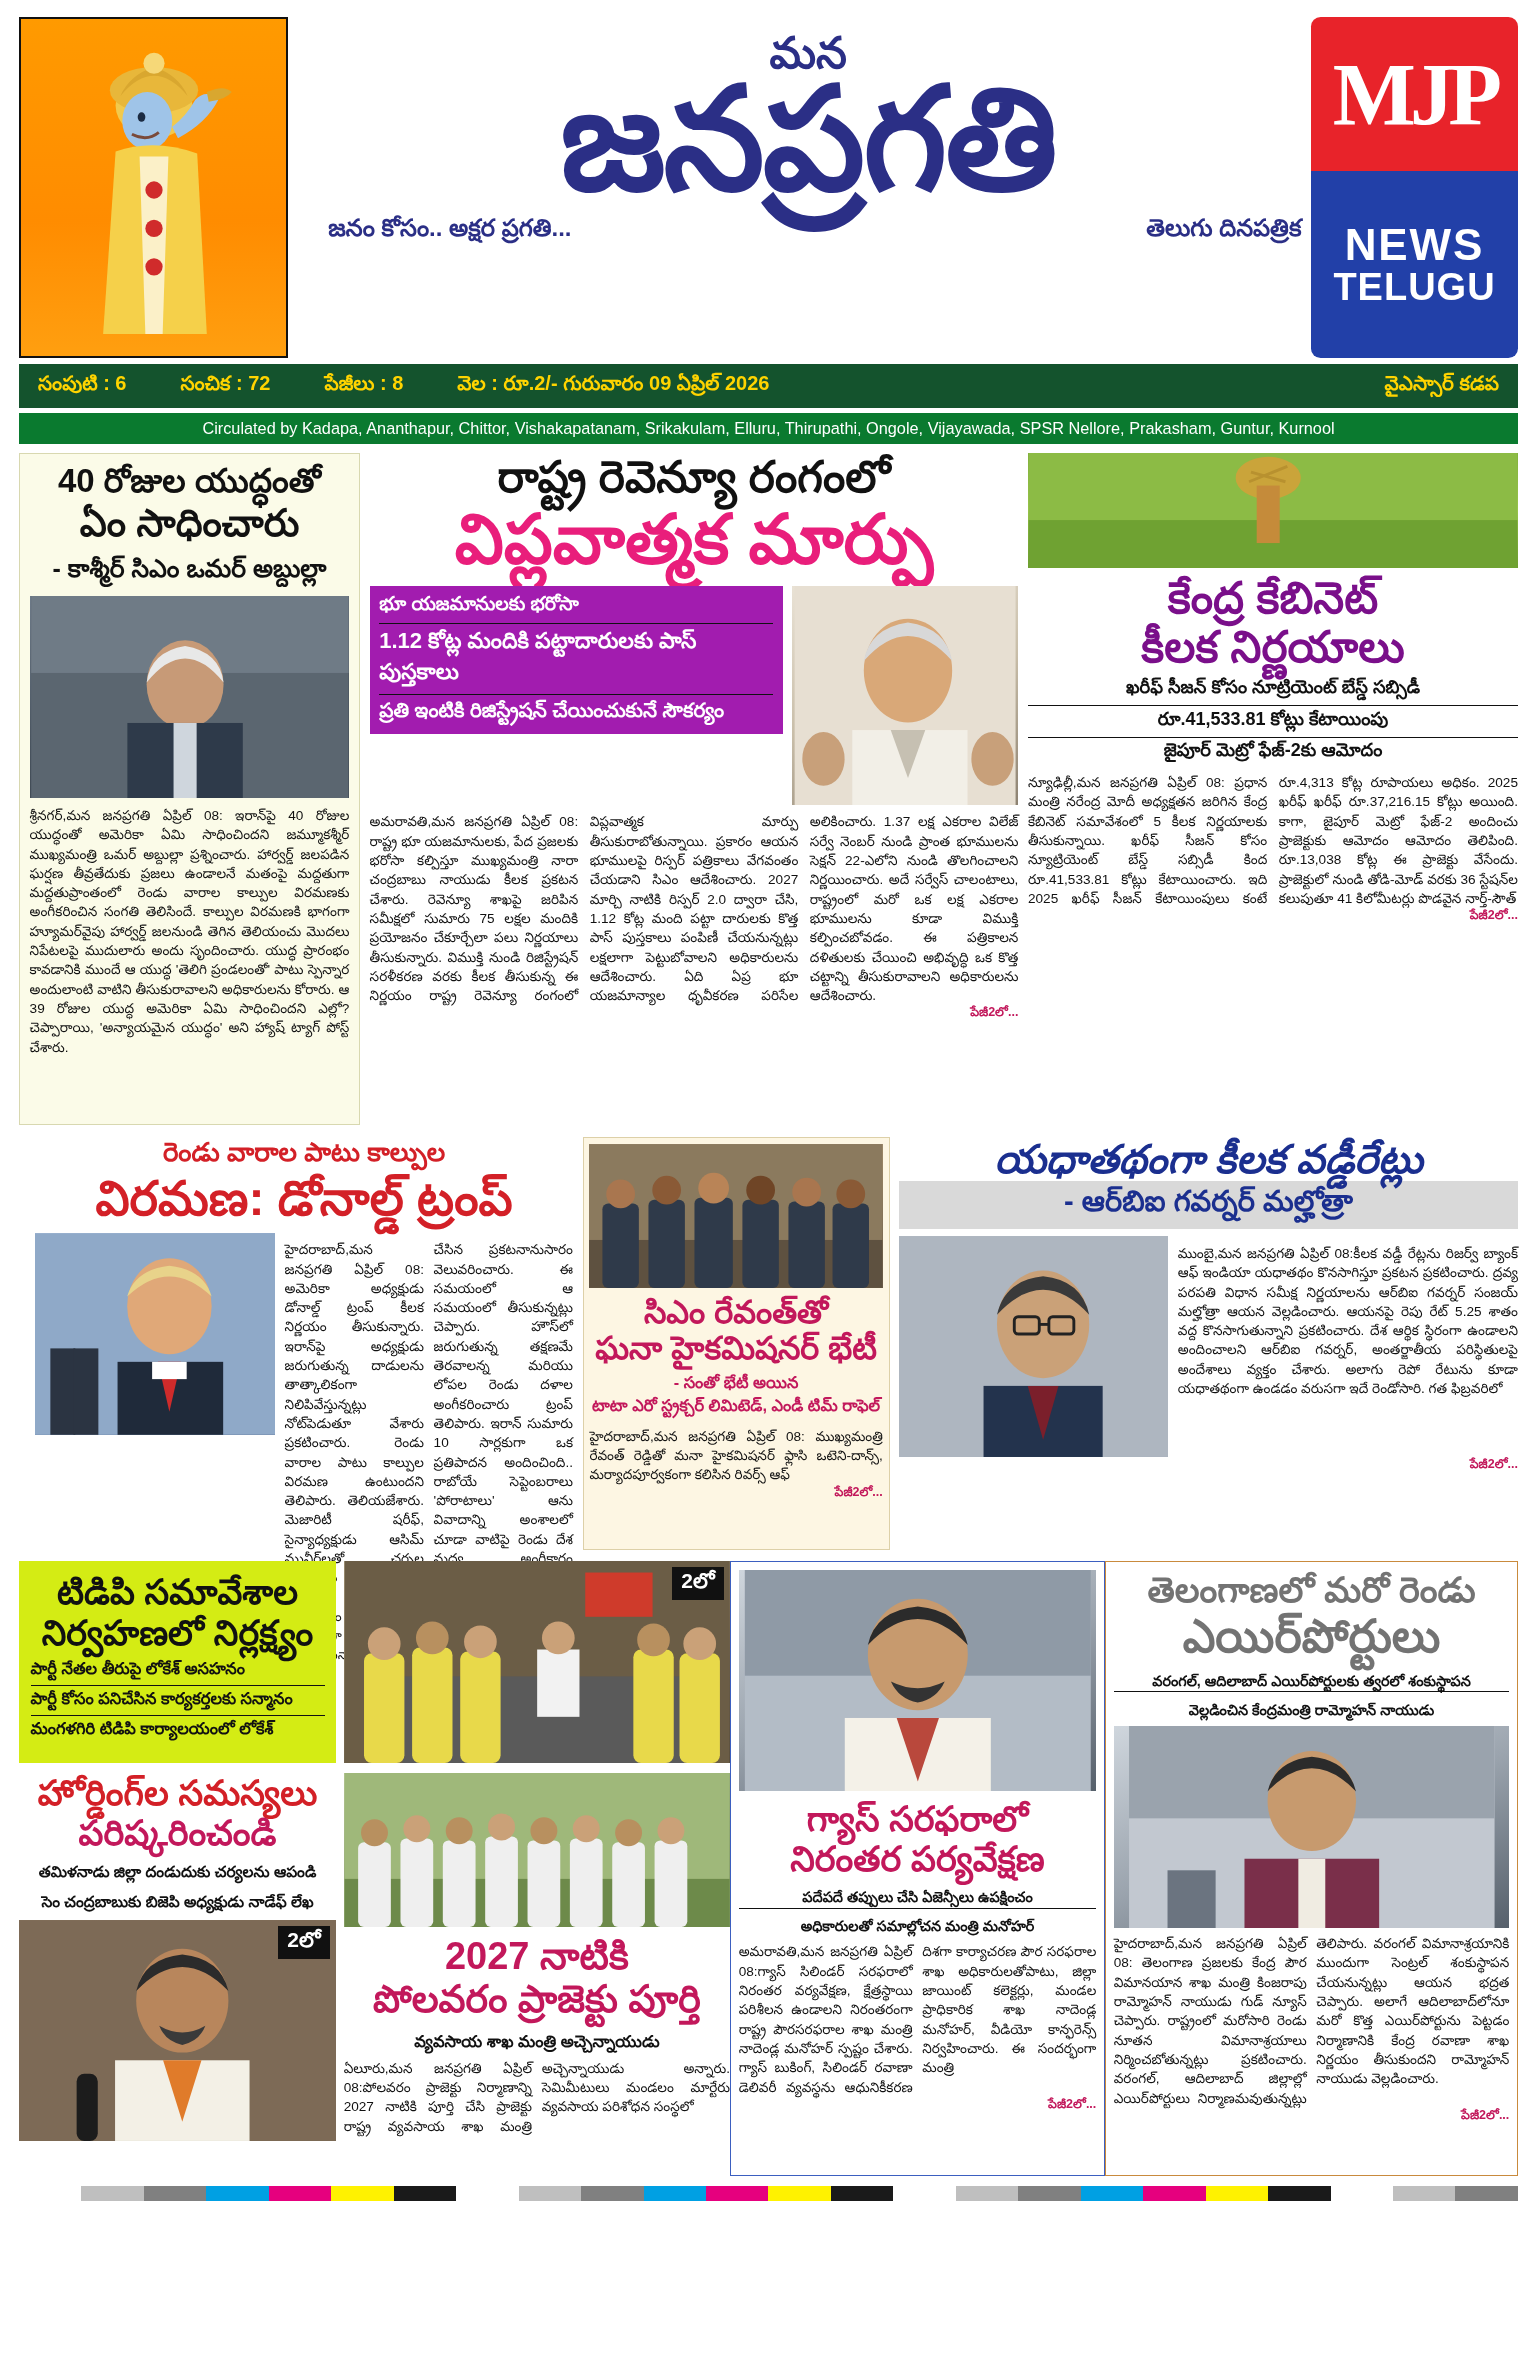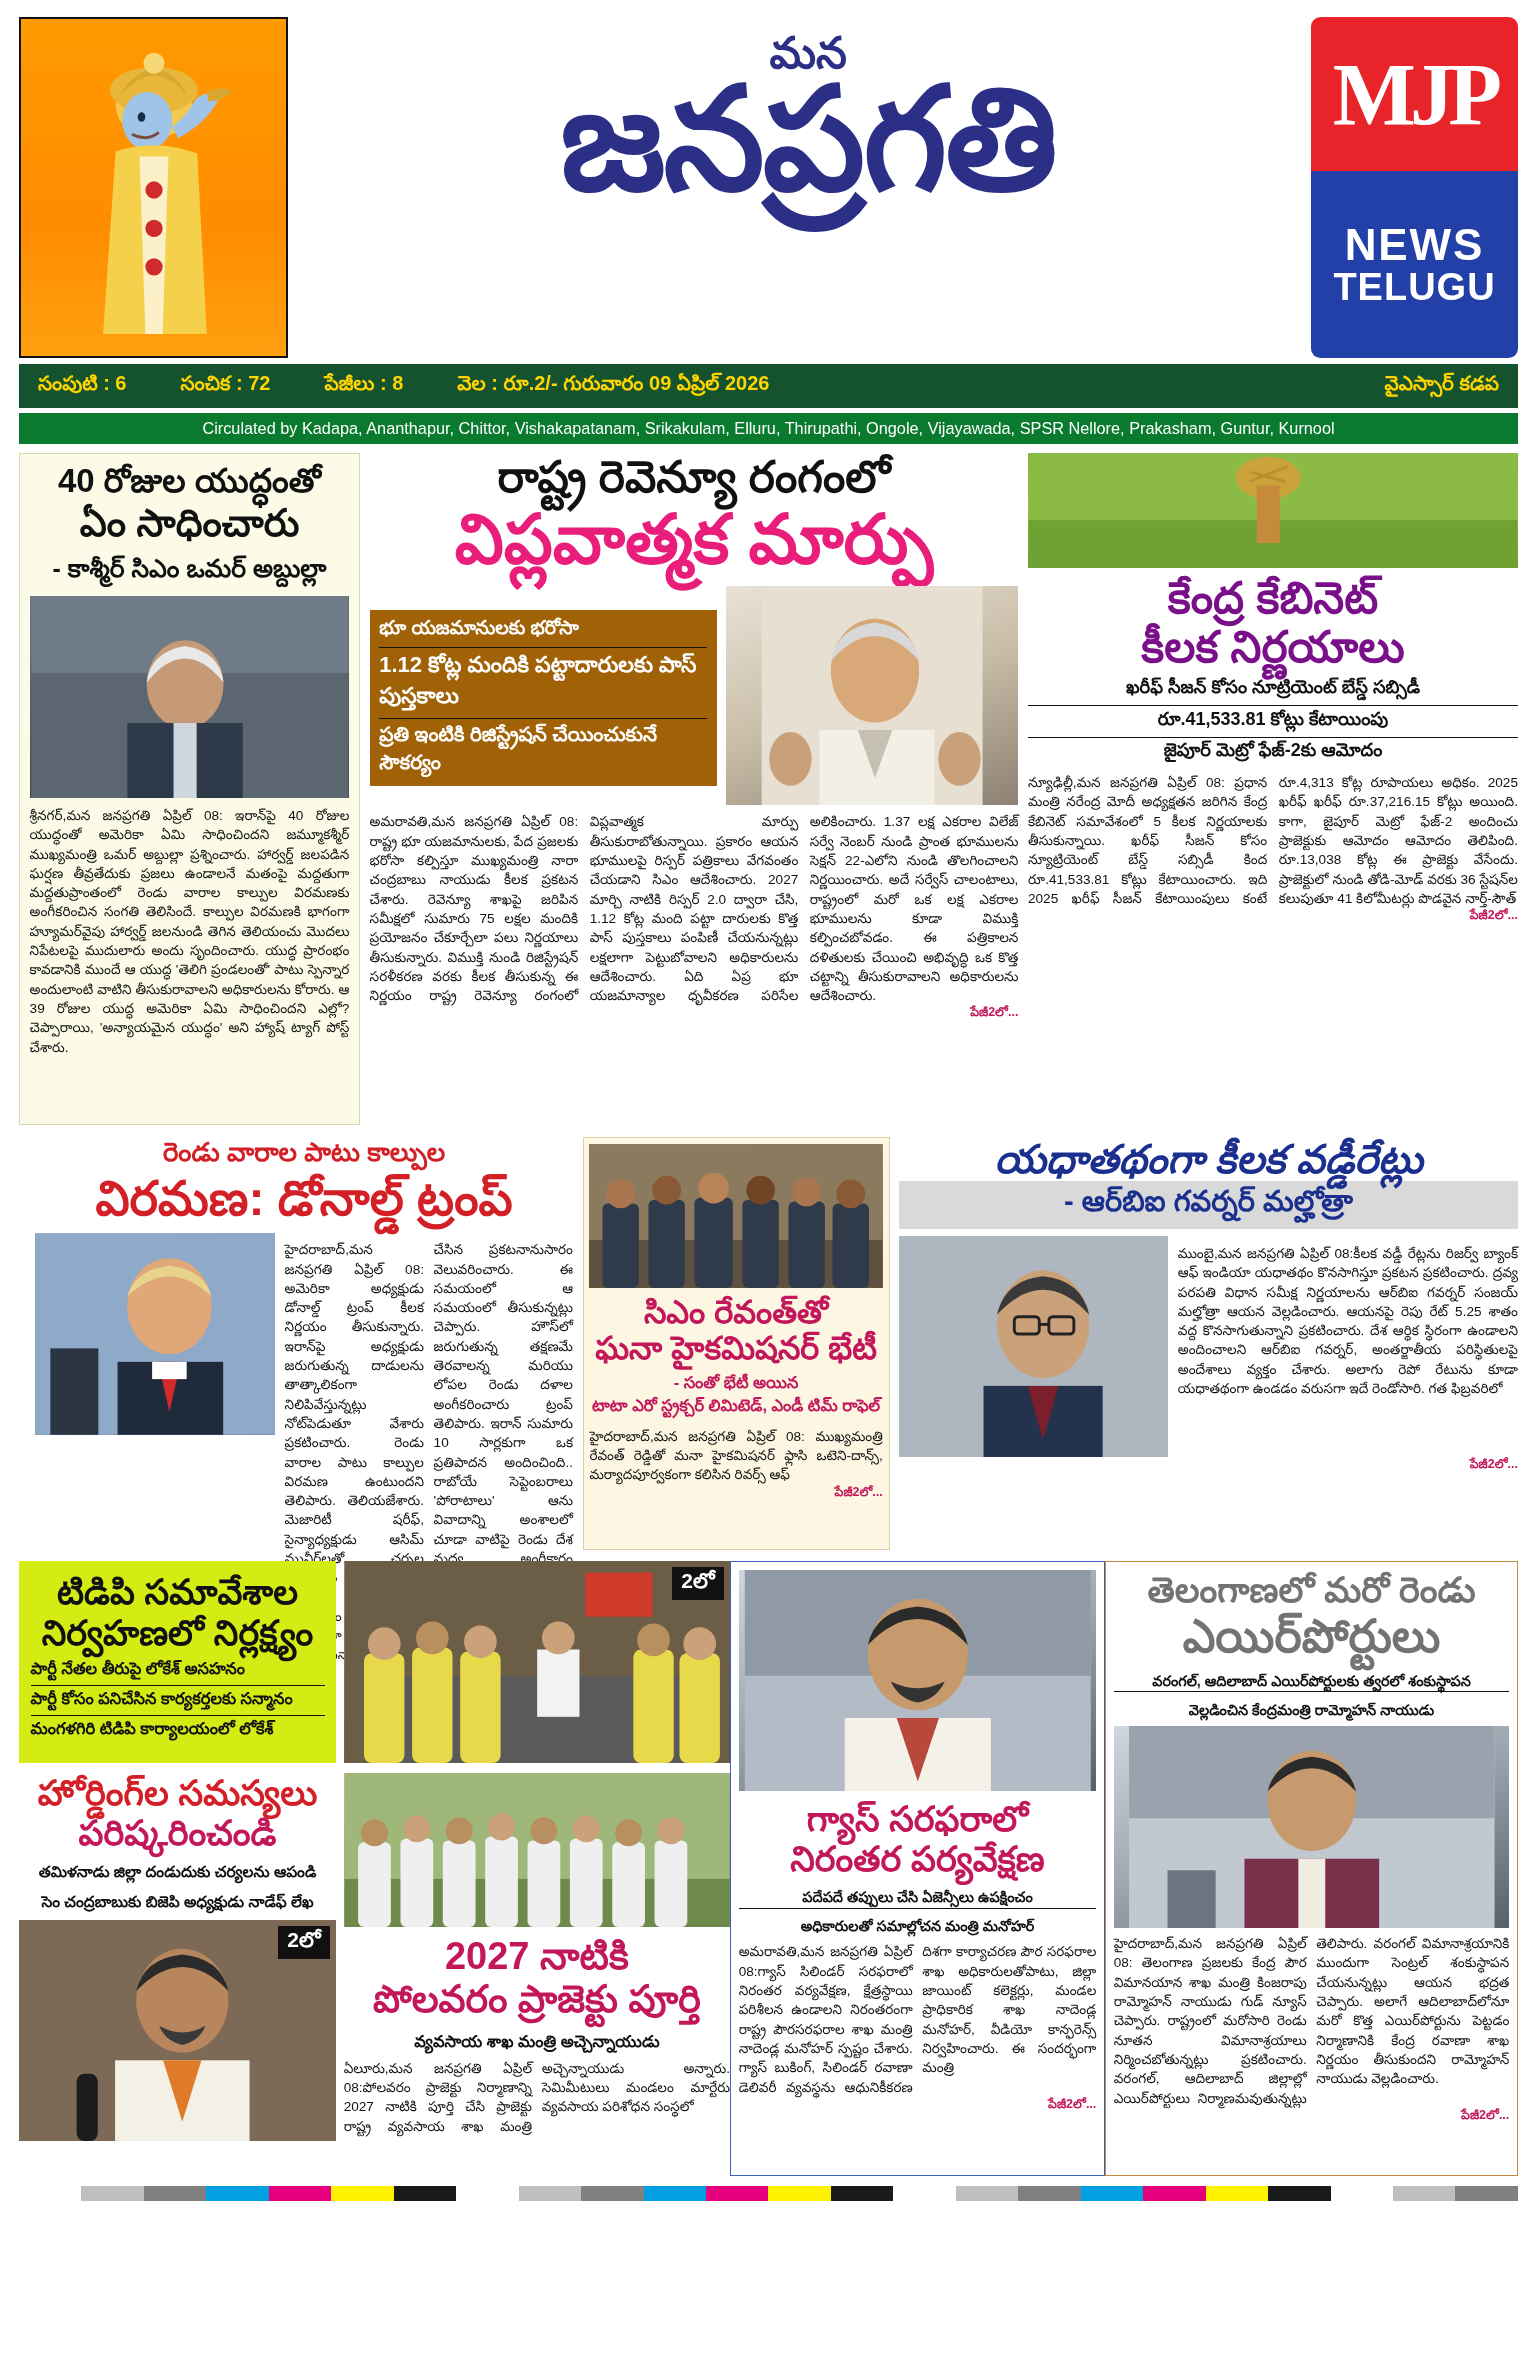--- a/index.html
+++ b/index.html
@@ -58,21 +58,21 @@
   .col-right{ width:490px; }
 
   .hl-black { font-size:33px; font-weight:bold; color:#111; text-align:center; line-height:1.18;}
   .hl-sub { font-size:25px; font-weight:bold; color:#111; text-align:center; margin-top:7.7px;}
   .photo { background:#cfd4da; position:relative; overflow:hidden; }
   .bodytext { font-size:13.6px; line-height:1.42; text-align:justify; color:#111; margin-top:7.7px;}
   .cont { color:#c2185b; font-weight:bold; font-size:12.5px; }
 
   .mid-k1{ font-size:44px; font-weight:bold; color:#111; text-align:center; line-height:1.1;}
   .mid-k2{ font-size:69px; font-weight:bold; color:#e91e7b; text-align:center; line-height:1.05; margin-top:1.9px;}
-  .greenbox{ background:#a16207; color:#fff; padding:7.7px 9.6px; width:347px;margin-top:24px; }
+  .greenbox{ background:#a21caf; color:#fff; padding:7.7px 9.6px; width:413px; }
   .greenbox .g1{ font-size:19px; font-weight:bold; }
   .greenbox .g2{ font-size:22px; font-weight:bold; border-top:1.9px solid #111; padding-top:3.8px; margin-top:3.8px;}
   .greenbox .g3{ font-size:20px; font-weight:bold; border-top:1.9px solid #111; padding-top:3.8px; margin-top:3.8px;}
 
   .r-purple{ font-size:44px; font-weight:bold; color:#7a0f8a; text-align:center; line-height:1.1;}
   .r-sub{ font-size:18px; font-weight:bold; color:#111; text-align:center; }
   .r-sub.bt{ border-top:1.9px solid #111; padding-top:2.9px; margin-top:2.9px;}
 
   .midgrid{ display:flex; gap:9.6px; margin-top:11.5px; height:413px;}
   .m1{ width:538px;margin-left:16px; }
@@ -137,20 +137,24 @@
         <circle cx="95" cy="150" r="9" fill="#d02b2b"></circle>
         <circle cx="95" cy="190" r="9" fill="#d02b2b"></circle>
         <circle cx="95" cy="230" r="9" fill="#d02b2b"></circle>
         <path d="M120 96 Q150 80 162 56 Q150 44 138 56 Q128 74 114 84Z" fill="#9fc4e8"></path>
         <path d="M150 48 Q168 40 176 48 Q170 56 152 58Z" fill="#d9a72f"></path>
       </svg>
     </div>
     <div class="title-block">
       <div class="mana">మన</div>
       <div class="bigtitle">జనప్రగతి</div>
+      <div class="tagrow">
+        <span>జనం కోసం.. అక్షర ప్రగతి...</span>
+        <span>తెలుగు దినపత్రిక</span>
+      </div>
     </div>
     <div class="logo-box">
       <div class="logo-red">
         <span class="mjp">MJP</span>
       </div>
       <div class="logo-blue">
         <span class="l1">NEWS</span>
         <span class="l2">TELUGU</span>
       </div>
     </div>

